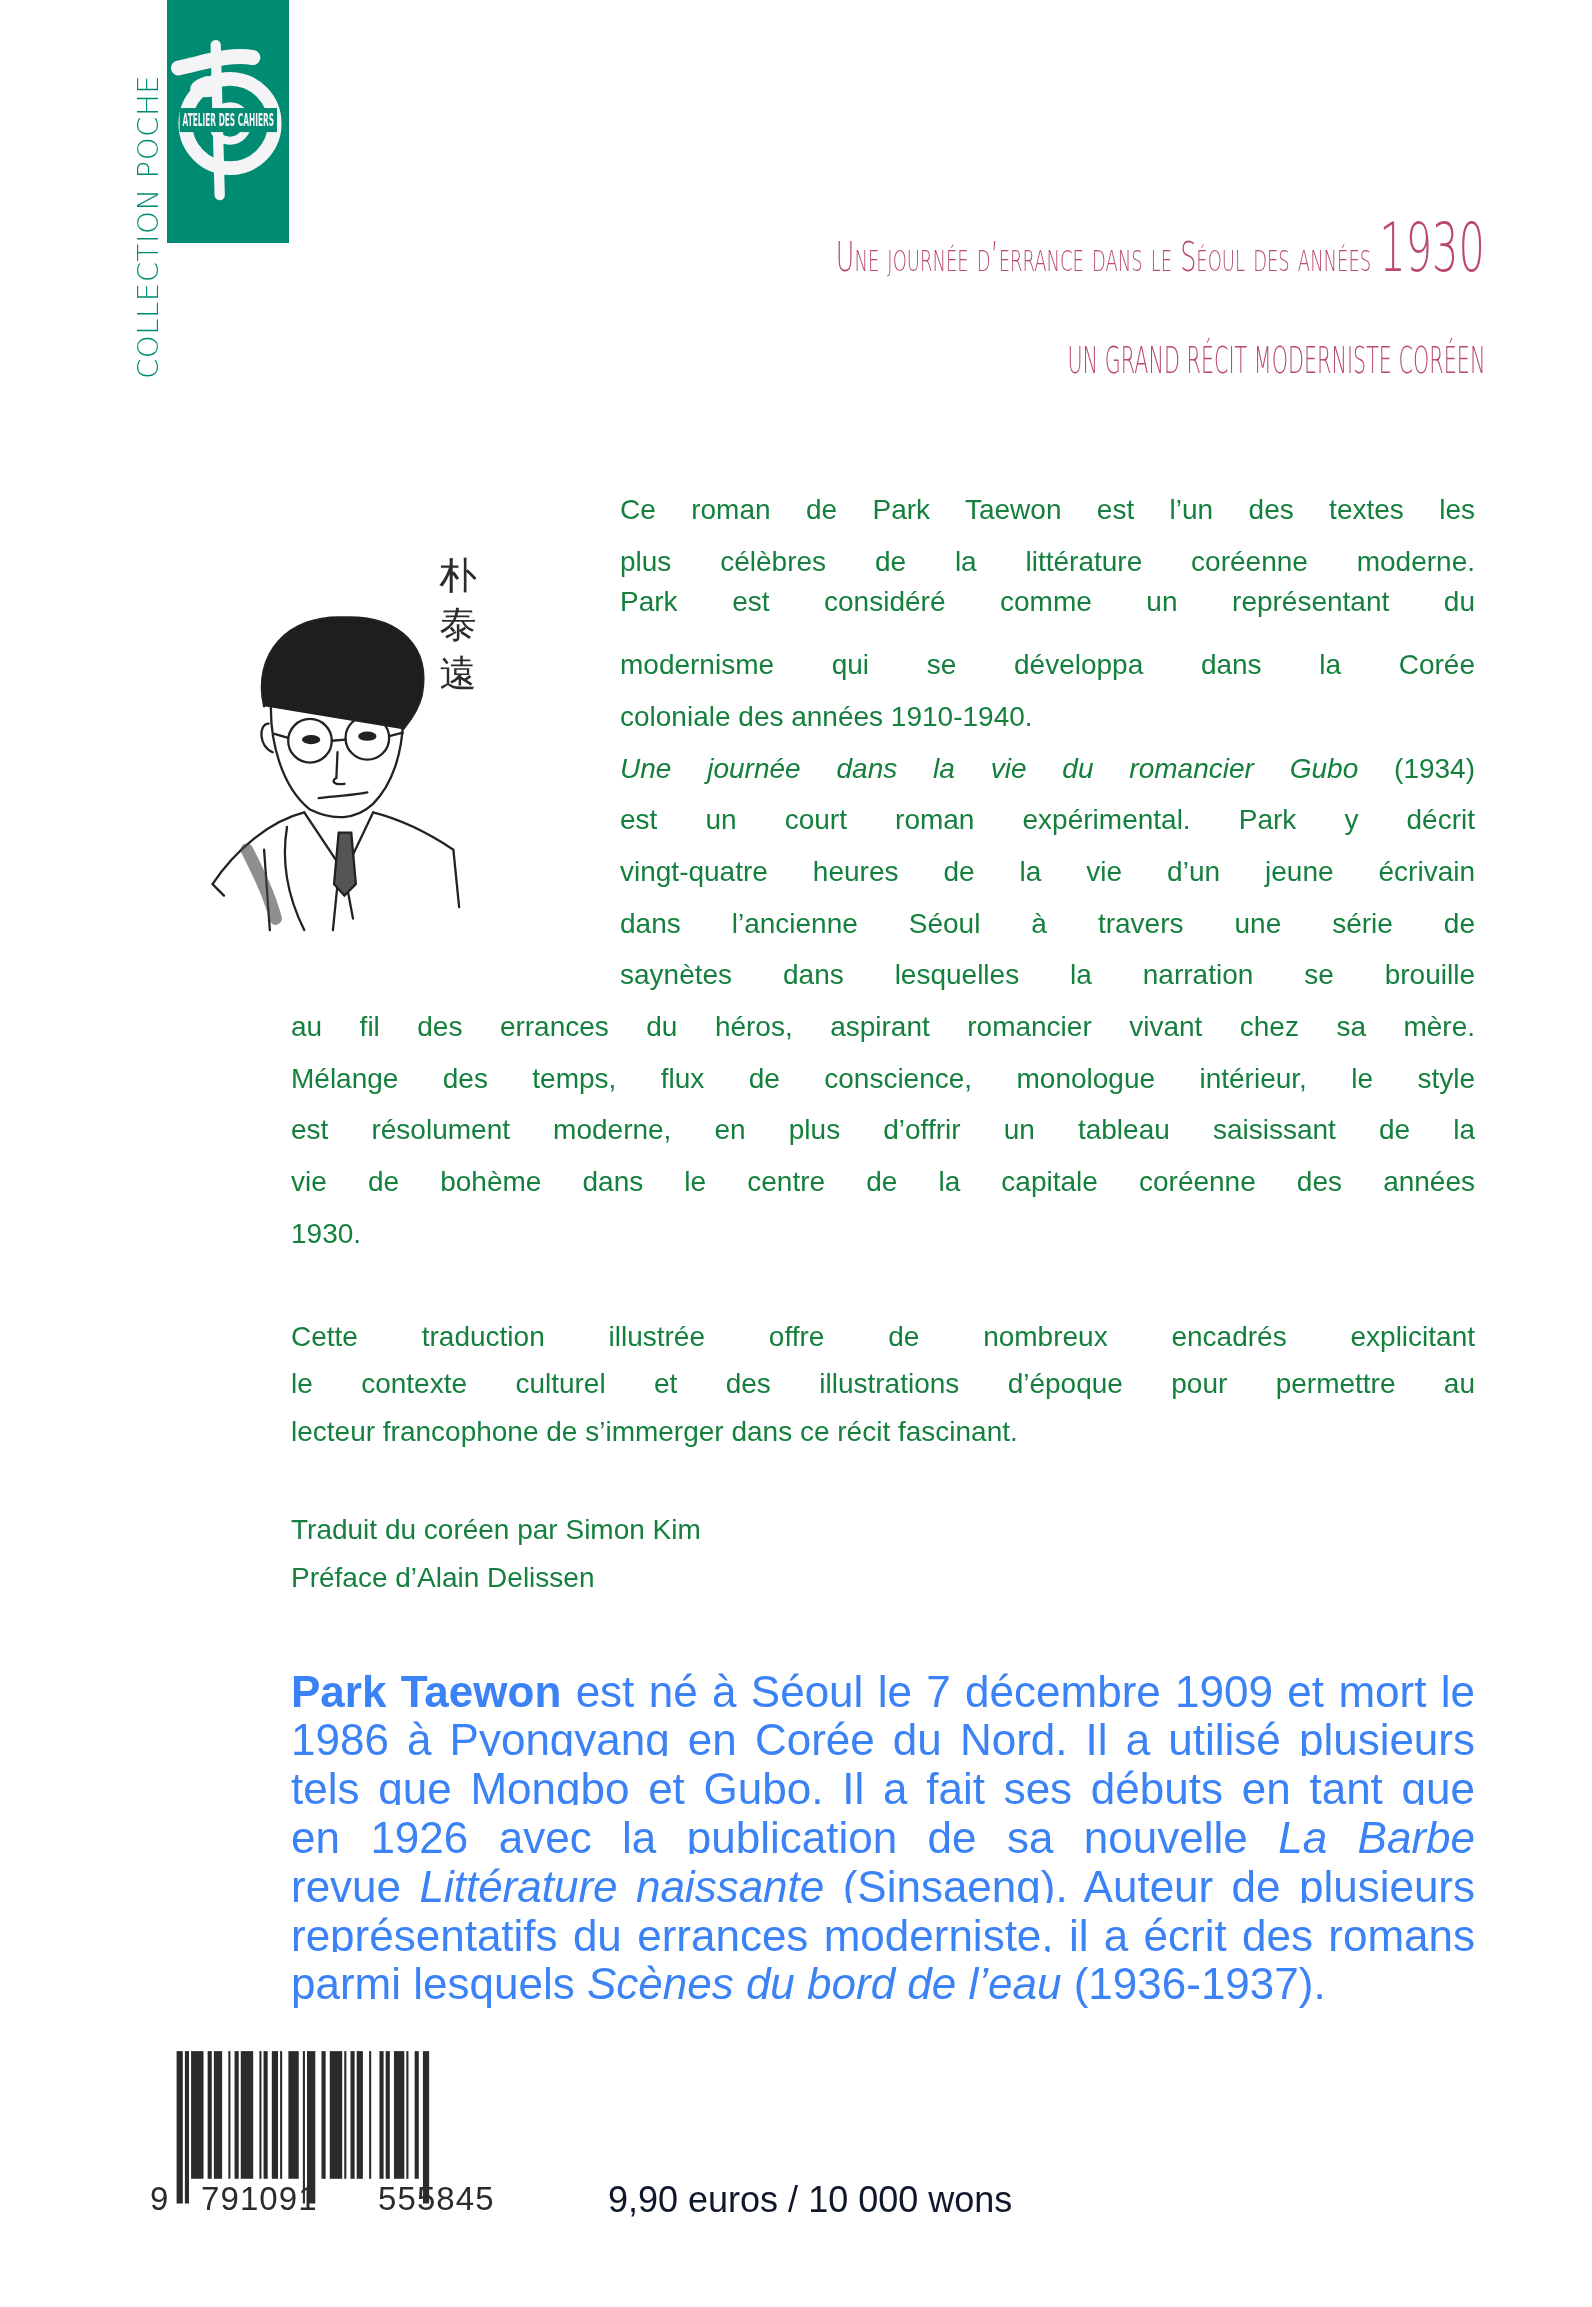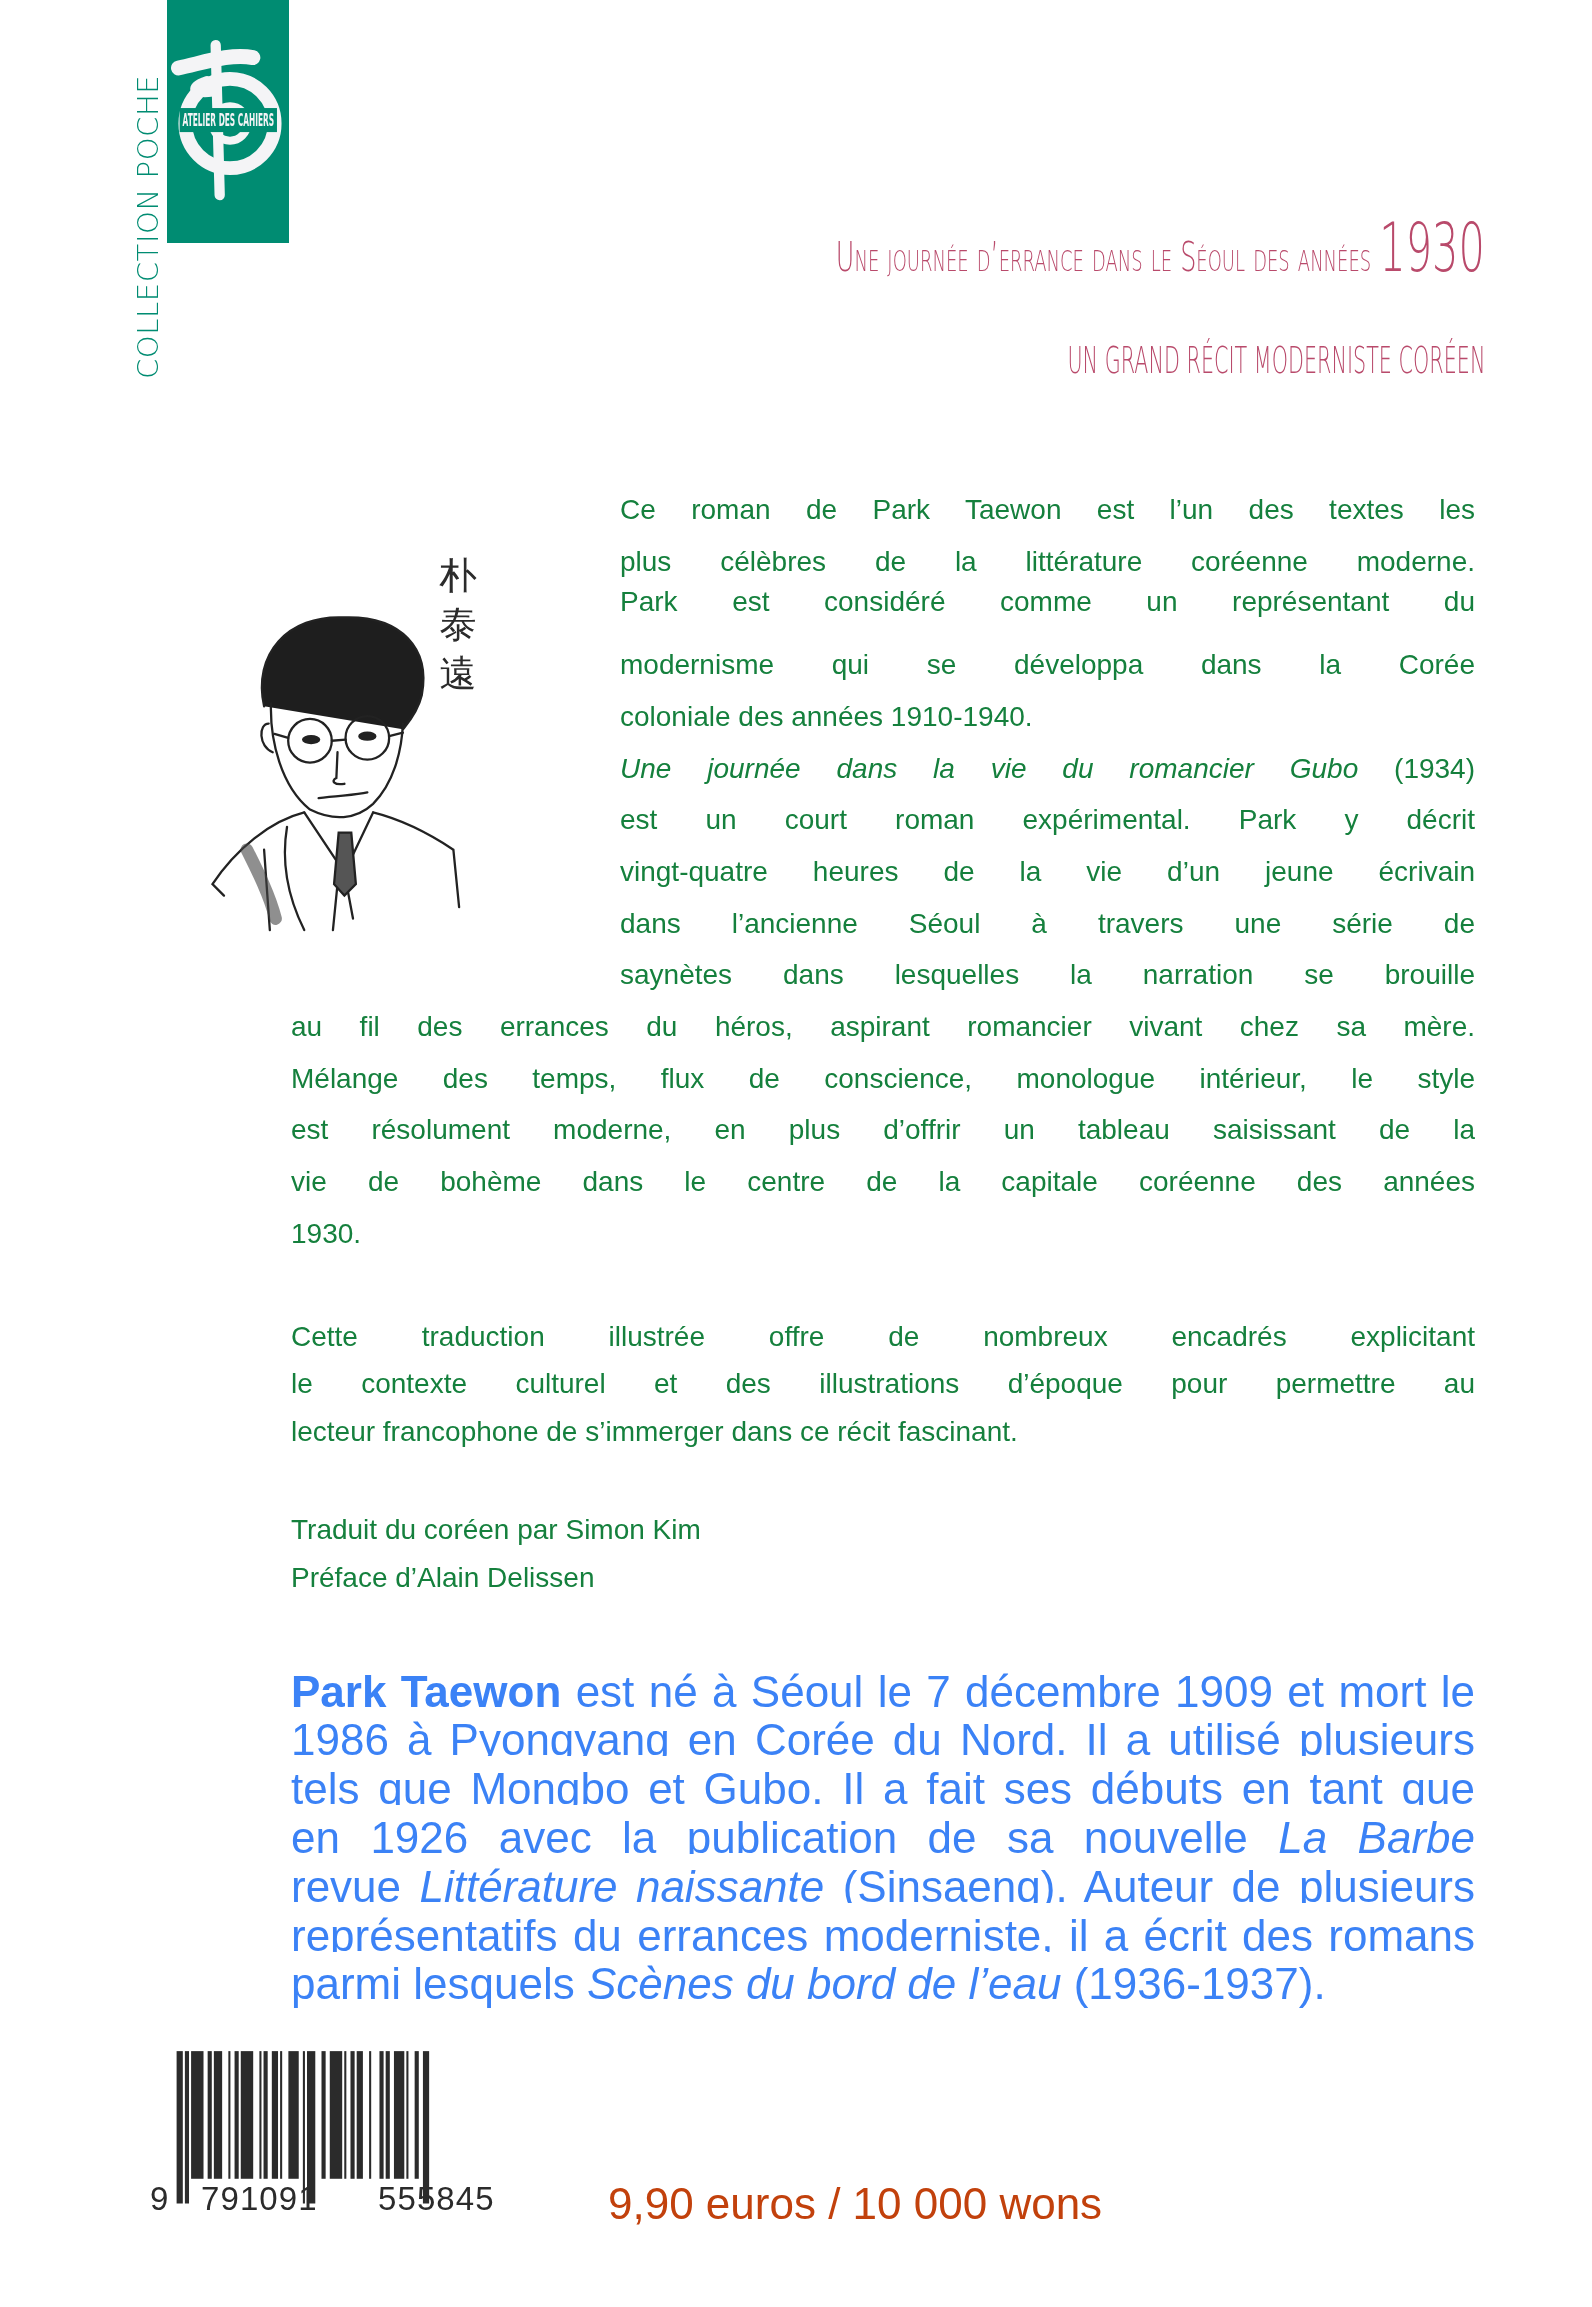--- a/index.html
+++ b/index.html
@@ -39,21 +39,21 @@
   .full-col { left: 291px; width: 1184px; }
   .line em, .ital { font-style: italic; }
 
   .bio-line { position: absolute; font-size: 44px; line-height: 1; height: 38px; color: #3b82f6; font-family: "Liberation Sans", sans-serif; font-weight: 300; left: 291px; width: 1184px; }
   .bio-line b { font-weight: 700; }
 
   
   .barcode { left: 172px; top: 2051px; width: 322px; height: 167px; }
   .barcode svg { width: 100%; height: 100%; }
   .barcode-digits { font-family: "Liberation Sans", sans-serif; font-size: 33px; color: #2b2b2b; line-height: 1; }
-  .price { left: 608px; top: 2182px; font-size: 44px; line-height: 1; font-family: "Liberation Sans", sans-serif; color: #c2410c; white-space: nowrap; }
+  .price { left: 608px; top: 2182px; font-size: 36px; line-height: 1; font-family: "Liberation Sans", sans-serif; color: #0f172a; white-space: nowrap; }
 </style>
 </head>
 <body>
 
 <div class="abs logo-box">
   <svg viewBox="0 0 213 423">
     <g fill="none" stroke="#f4f4f6" stroke-linecap="round">
       <path d="M20 118 C60 110 110 92 150 100" stroke-width="26"></path>
       <path d="M85 78 L92 340" stroke-width="18"></path>
       <path d="M70 140 C40 150 40 165 80 160" stroke-width="16"></path>

